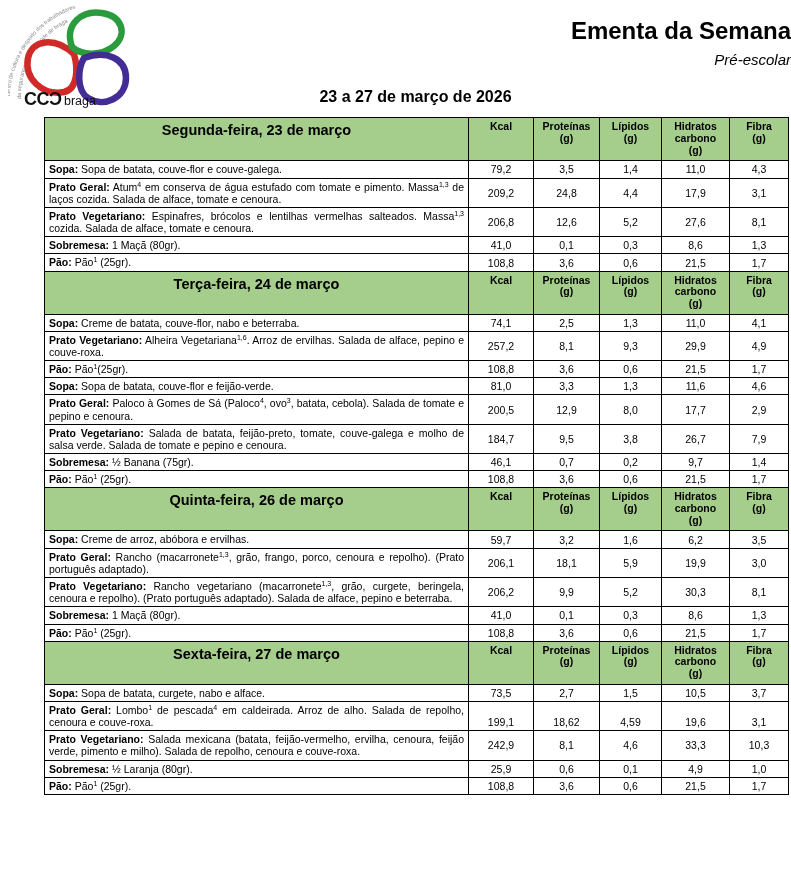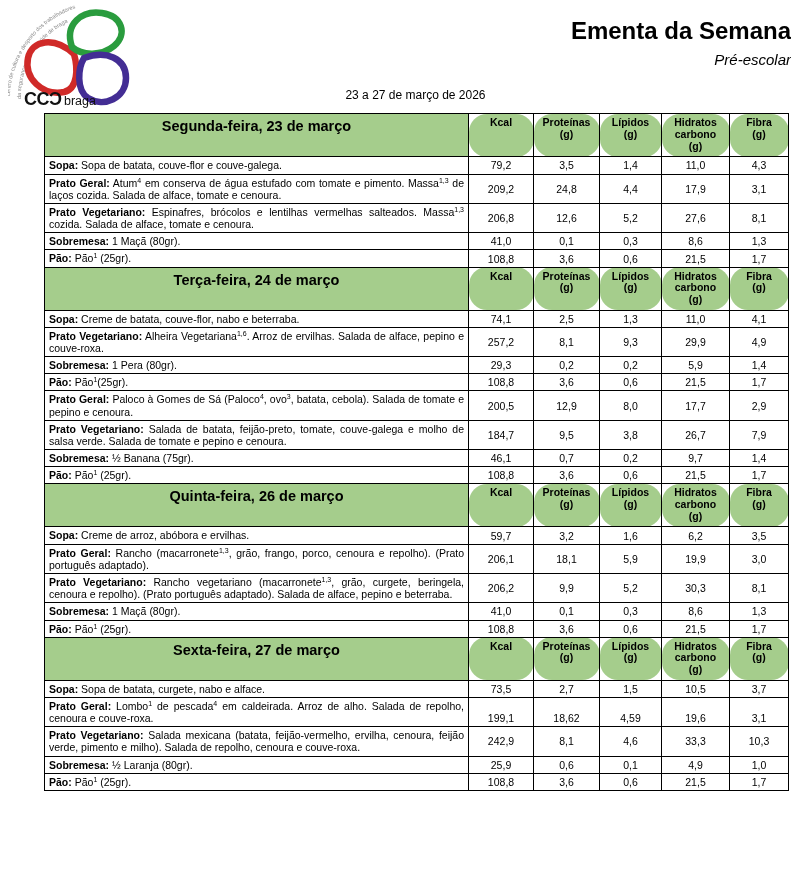--- a/index.html
+++ b/index.html
@@ -4,30 +4,30 @@
 <style>
   html,body{margin:0;padding:0;background:#fff;}
   .page{
     width:791px;height:878px;background:#ffffff;position:relative;
     font-family:"Liberation Sans","DejaVu Sans",sans-serif;color:#000;overflow:hidden;
   }
   .logo{position:absolute;left:8px;top:2px;width:170px;height:112px;}
   .titles{text-align:right;padding-top:18px;}
   .title{font-size:24px;font-weight:bold;line-height:1.1;}
   .subtitle{font-size:15px;font-style:italic;margin-top:7px;}
-  .daterange{font-size:12px;font-weight:normal;margin-top:20px;text-align:center;padding-left:40px;}
+  .daterange{font-size:16px;font-weight:bold;margin-top:20px;text-align:center;padding-left:40px;}
   table.menu{
     border-collapse:collapse;table-layout:fixed;width:744px;margin:11px 0 0 44px;
   }
   table.menu td{border:1px solid #000;}
   tr.day-header td{background:var(--hdr,#a5cd8c);height:37px;vertical-align:top;}
   td.day-title{font-size:14.5px;font-weight:bold;text-align:center;padding-top:4px;}
   td.col-h{
     font-size:10.5px;font-weight:bold;text-align:center;white-space:pre-line;
-    line-height:1.12;padding-top:3px;overflow:hidden;border-radius:18px;
+    line-height:1.12;padding-top:3px;overflow:hidden;
   }
   td.desc{
     font-size:10.5px;line-height:1.16;padding:2px 4px 2px 4px;text-align:justify;
     vertical-align:middle;
   }
   td.desc b{font-weight:bold;}
   td.val{font-size:10.5px;text-align:center;vertical-align:middle;}
   td.val.vb{vertical-align:bottom;padding-bottom:2px;}
   sup{font-size:7px;line-height:0;}
 </style>
@@ -148,34 +148,34 @@
         </tr>
         <tr>
           <td class="desc"><b>Prato Vegetariano:</b> Alheira Vegetariana<sup>1,6</sup>. Arroz de ervilhas. Salada de alface, pepino e couve-roxa.</td>
           <td class="val">257,2</td>
           <td class="val">8,1</td>
           <td class="val">9,3</td>
           <td class="val">29,9</td>
           <td class="val">4,9</td>
         </tr>
         <tr>
-          <td class="desc"><b>Sobremesa:</b> 1 Pera (80gr).</td>
-          <td class="val">29,3</td>
-          <td class="val">0,2</td>
-          <td class="val">0,2</td>
-          <td class="val">5,9</td>
-          <td class="val">1,4</td>
-        </tr>
-        <tr>
           <td class="desc"><b>Pão:</b> Pão<sup>1</sup>(25gr).</td>
           <td class="val">108,8</td>
           <td class="val">3,6</td>
           <td class="val">0,6</td>
           <td class="val">21,5</td>
           <td class="val">1,7</td>
+        </tr>
+        <tr>
+          <td class="desc"><b>Sopa:</b> Sopa de batata, couve-flor e feijão-verde.</td>
+          <td class="val">81,0</td>
+          <td class="val">3,3</td>
+          <td class="val">1,3</td>
+          <td class="val">11,6</td>
+          <td class="val">4,6</td>
         </tr>
         <tr>
           <td class="desc"><b>Prato Geral:</b> Paloco à Gomes de Sá (Paloco<sup>4</sup>, ovo<sup>3</sup>, batata, cebola). Salada de tomate e pepino e cenoura.</td>
           <td class="val">200,5</td>
           <td class="val">12,9</td>
           <td class="val">8,0</td>
           <td class="val">17,7</td>
           <td class="val">2,9</td>
         </tr>
         <tr>

